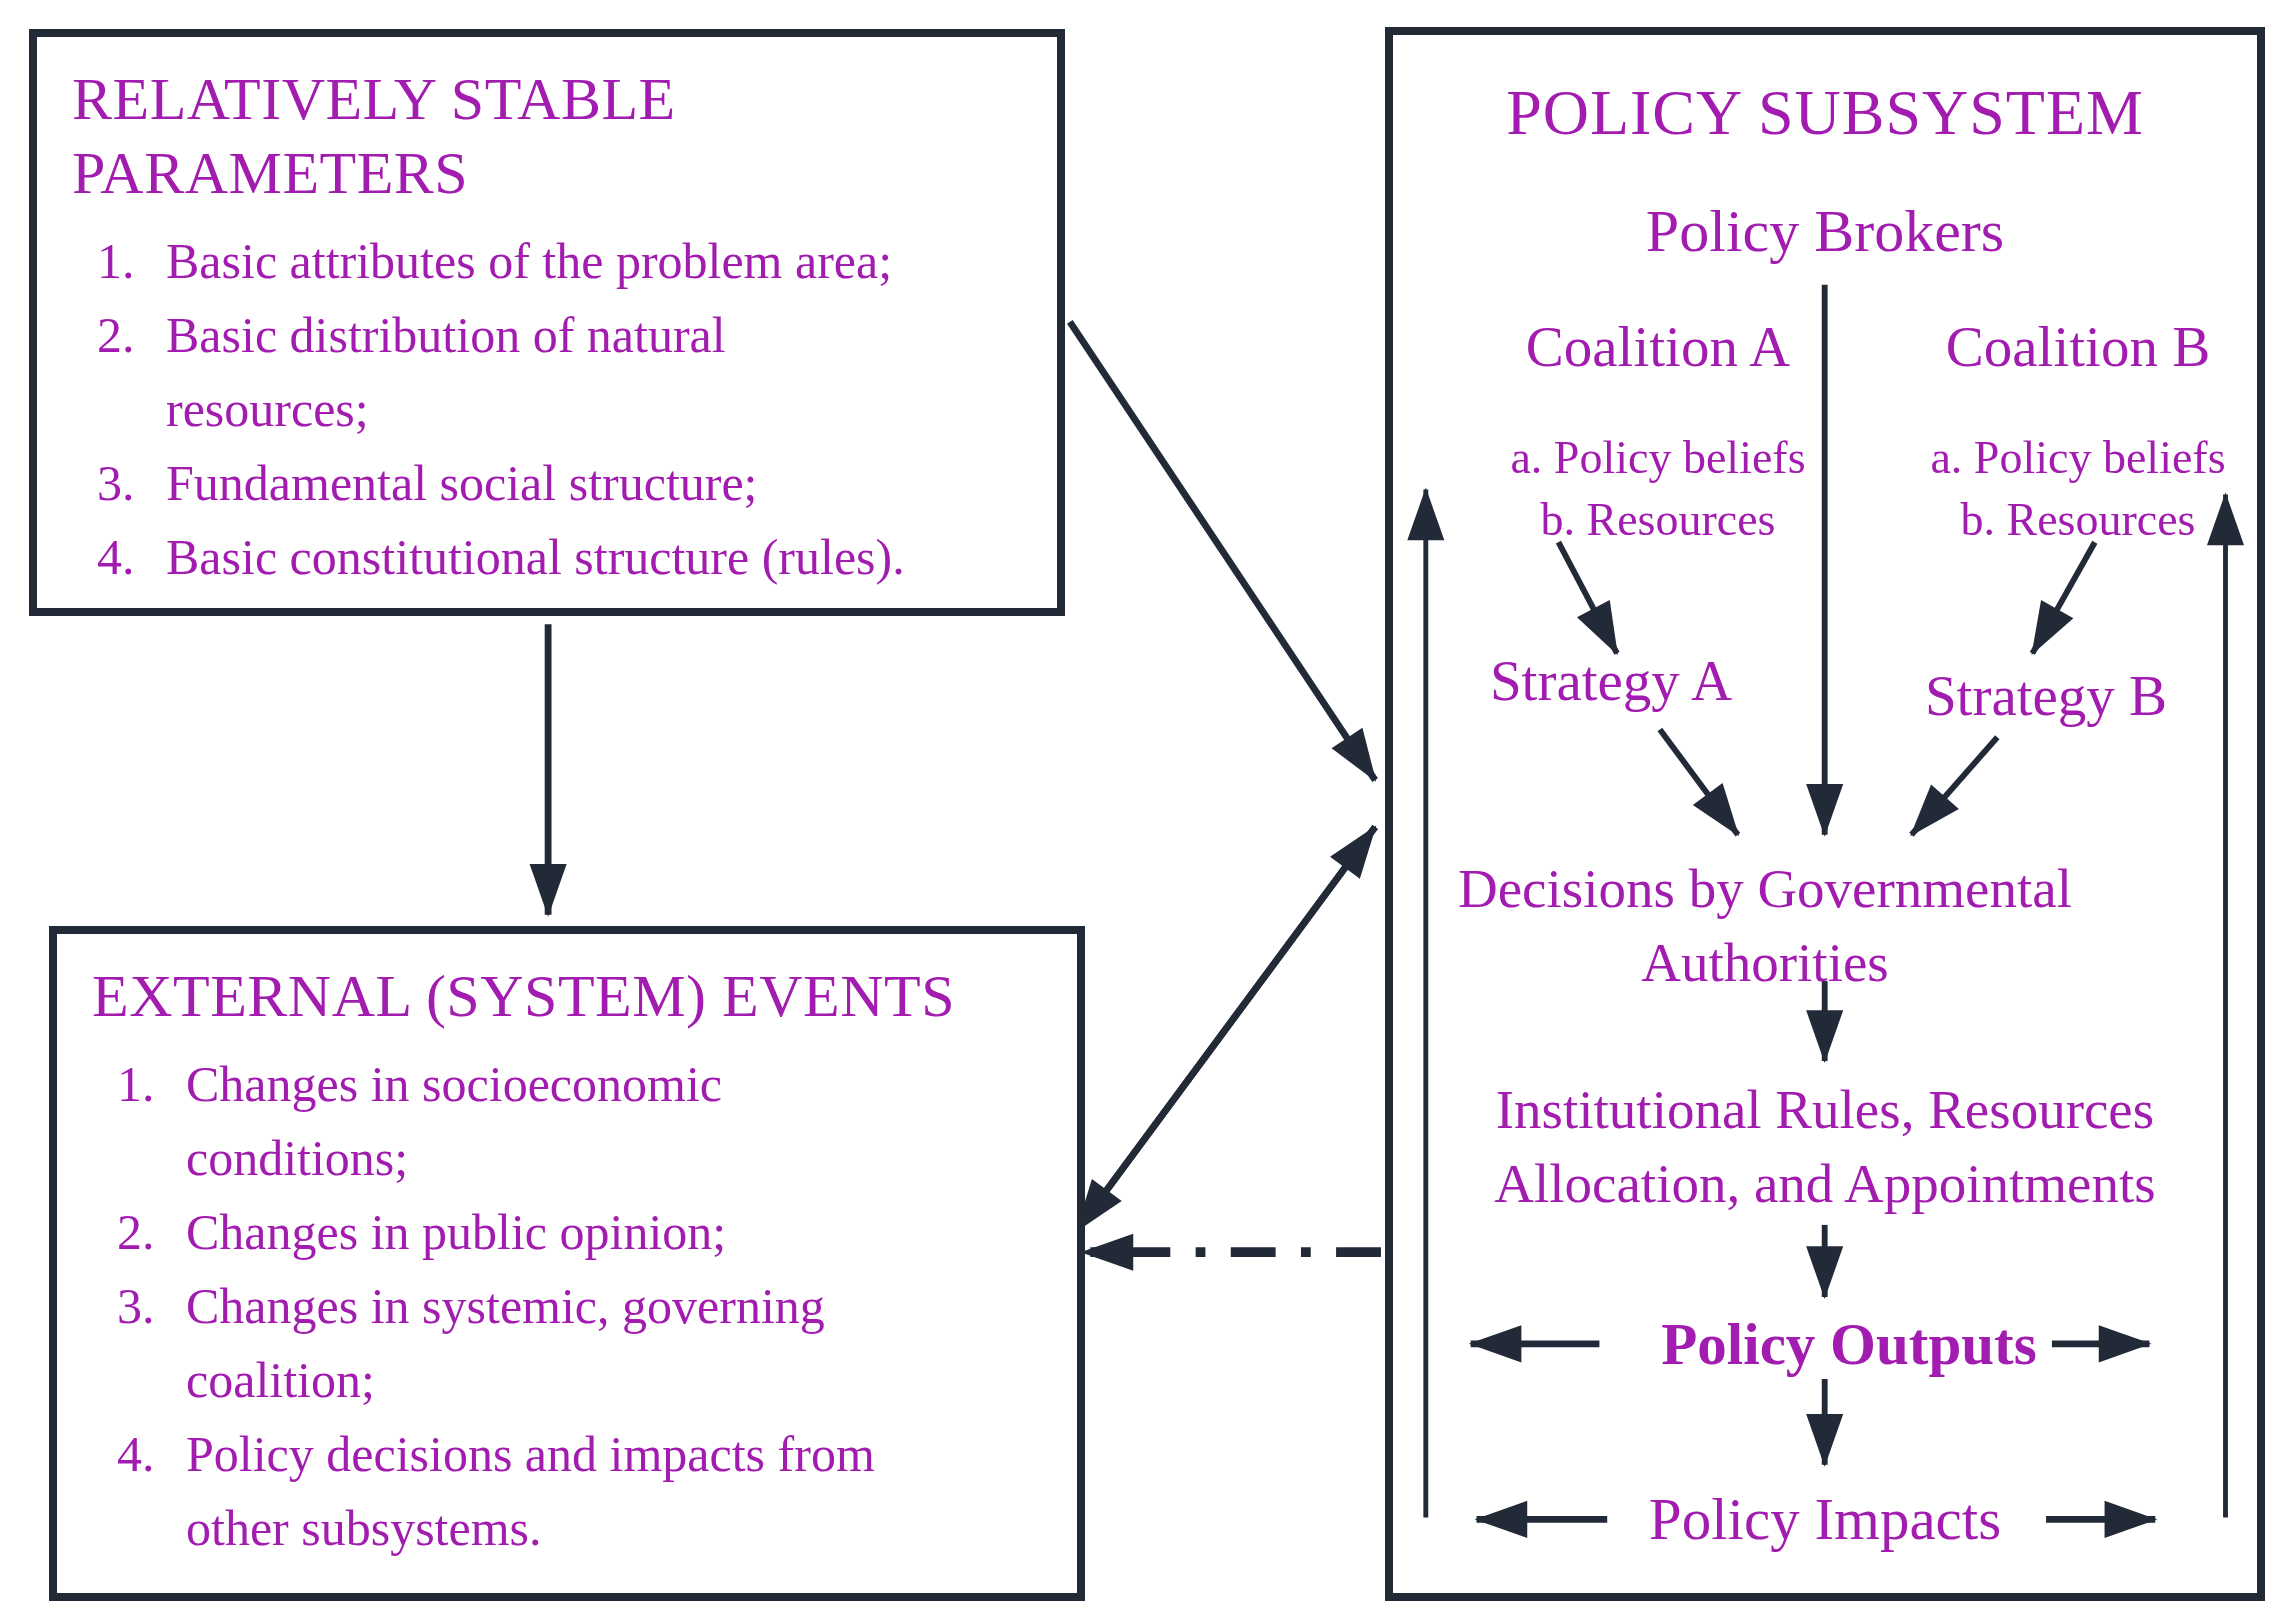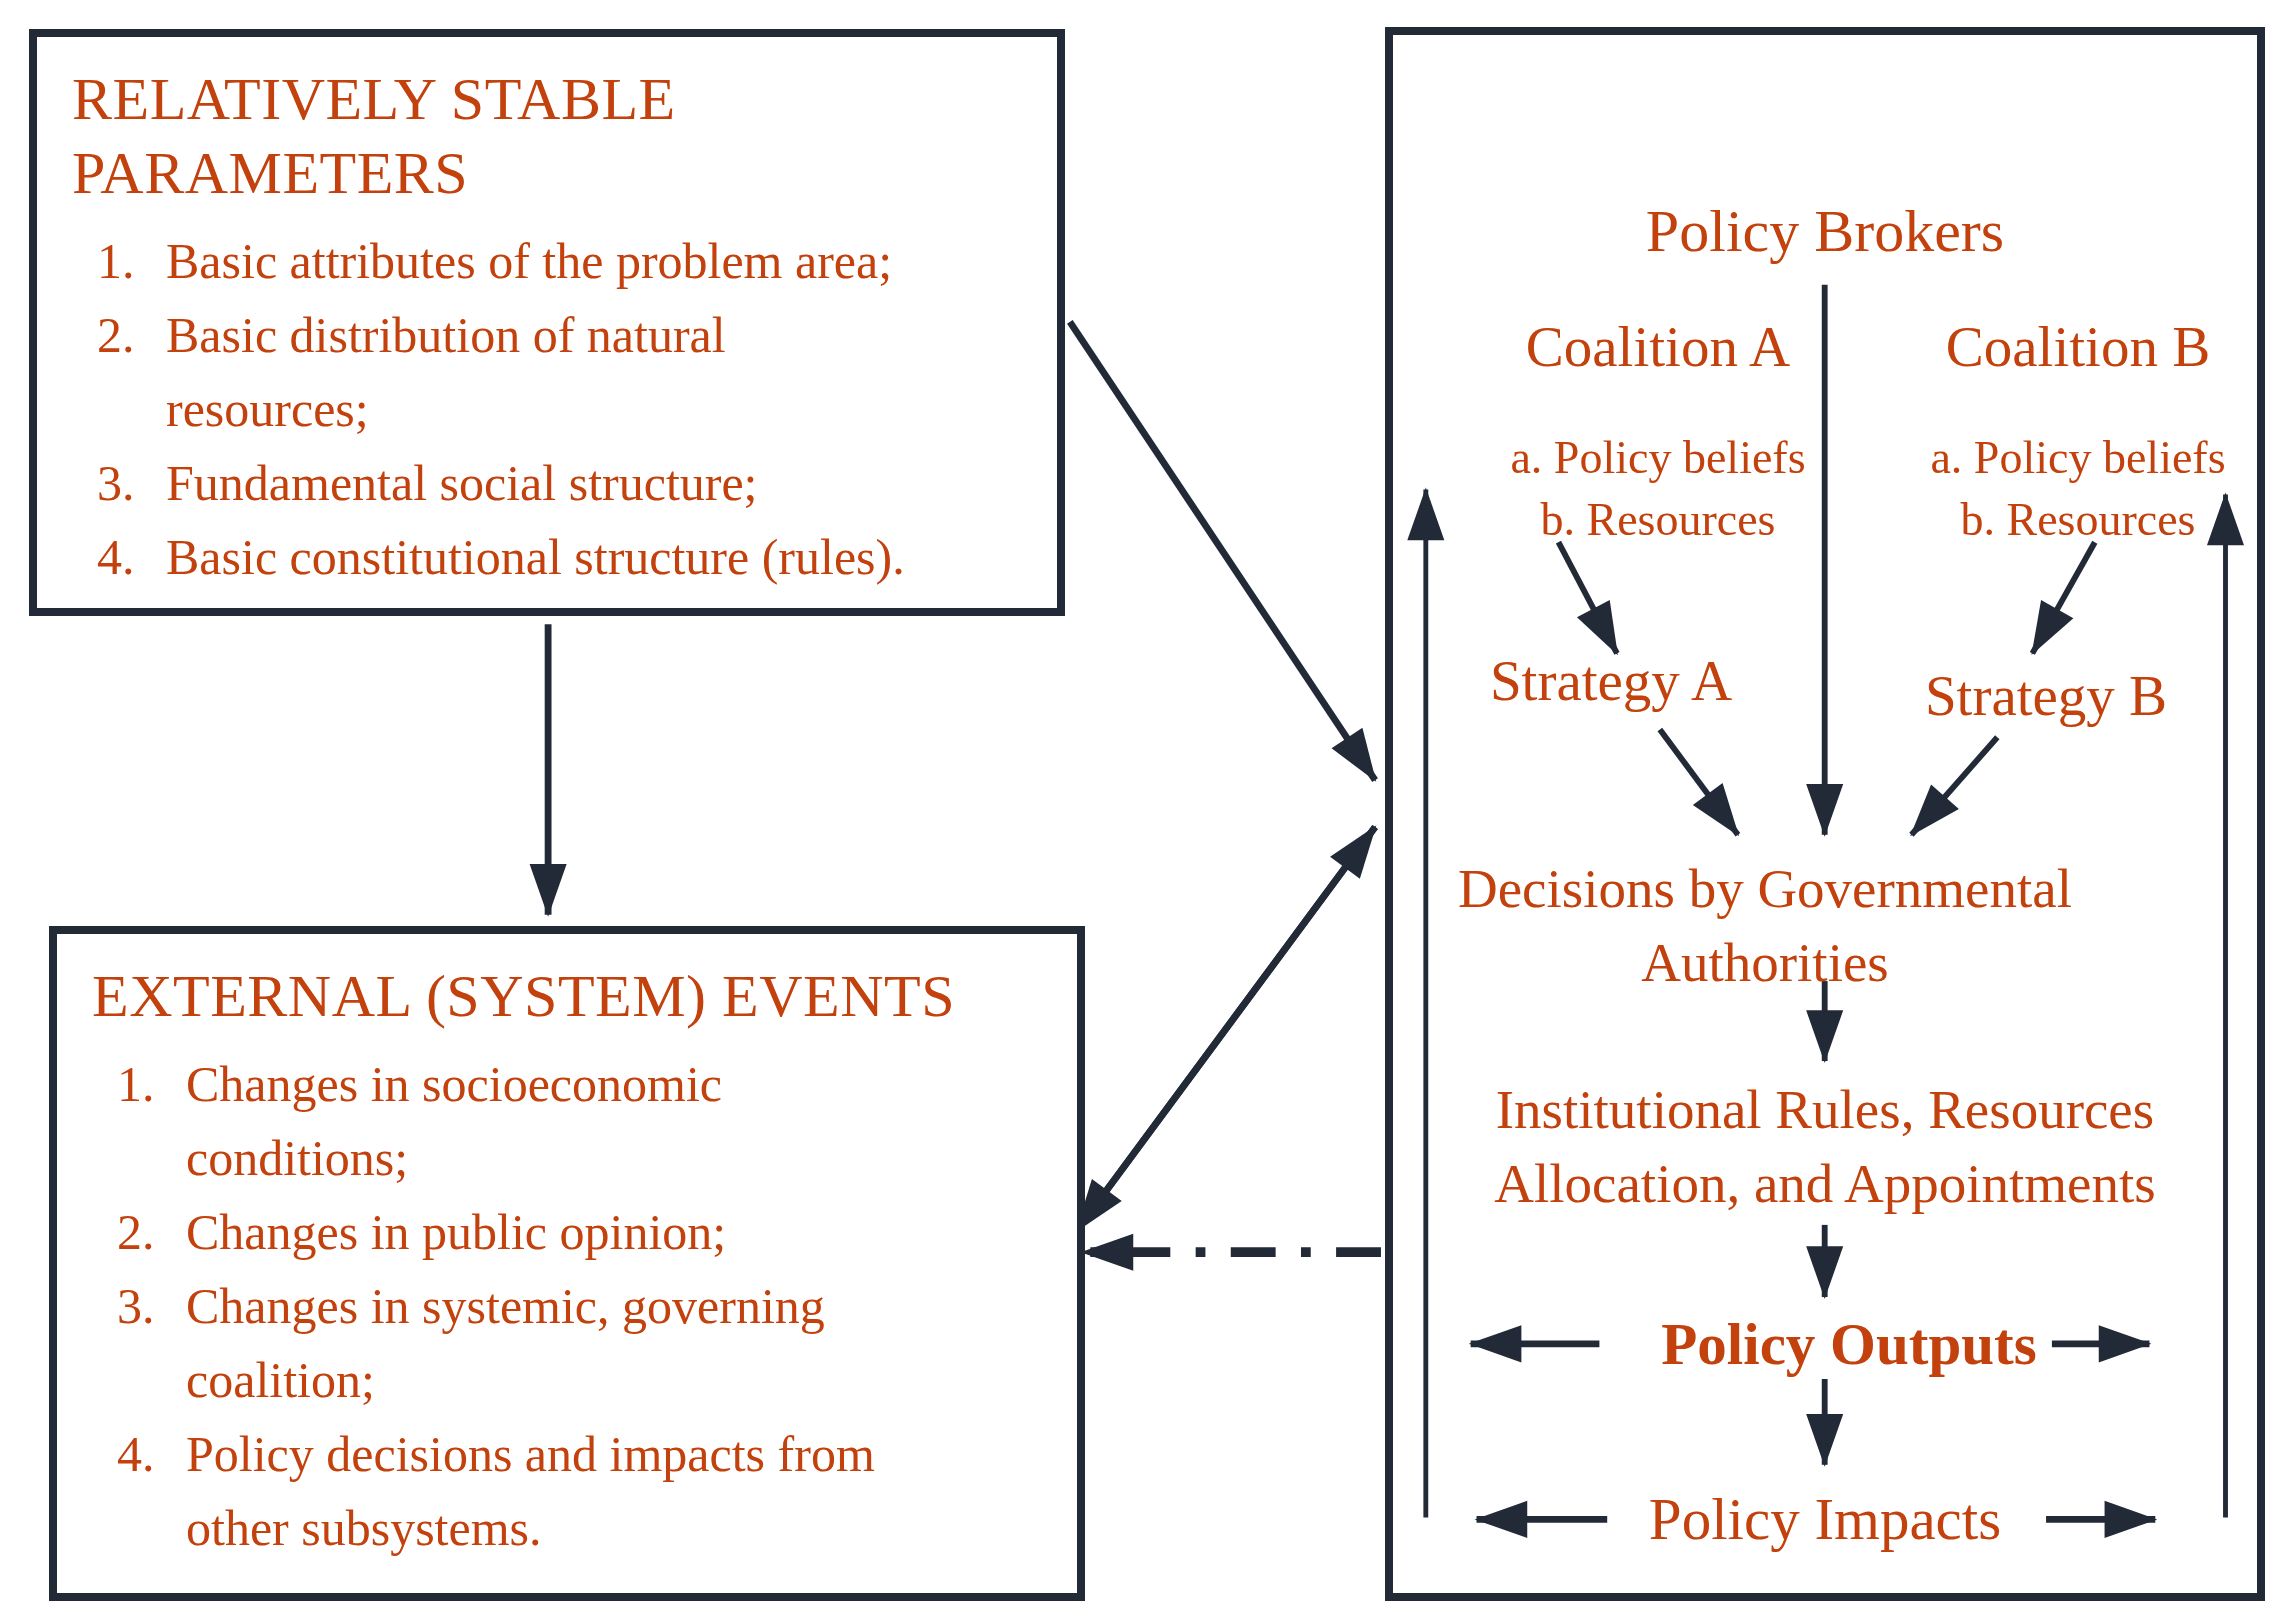--- a/index.html
+++ b/index.html
@@ -1,21 +1,21 @@
 <!DOCTYPE html>
 <html><head>
 <meta charset="utf-8">
 <style>
   html,body{margin:0;padding:0;background:#ffffff;}
   .canvas{
     position:relative;
     width:2286px;height:1614px;
     background:#ffffff;
     font-family:"Liberation Serif","DejaVu Serif",serif;
-    color:#c2410c;
+    color:#a21caf;
     overflow:hidden;
   }
   .arrows{position:absolute;left:0;top:0;width:2286px;height:1614px;}
   .box{
     position:absolute;
     border:8.8px solid #222a38;
     background:#ffffff;
     box-sizing:border-box;
   }
   .box-stable{left:29px;top:29px;width:1036px;height:587px;}
@@ -151,20 +151,21 @@
         <div>
           <div>Policy decisions and impacts from</div>
           <div>other subsystems.</div>
         </div>
       </div>
     </div>
   </div>
 
   <div class="box box-subsystem"></div>
 
+  <div class="sub-label ss-title">POLICY SUBSYSTEM</div>
   <div class="sub-label ss-brokers">Policy Brokers</div>
 
   <div class="sub-label coal-title coal-b">Coalition B</div>
   <div class="sub-label coal-title coal-a">Coalition A</div>
 
   <div class="sub-label coal-list coal-a">
     <div>a. Policy beliefs</div>
     <div>b. Resources</div>
   </div>
   <div class="sub-label coal-list coal-b">

